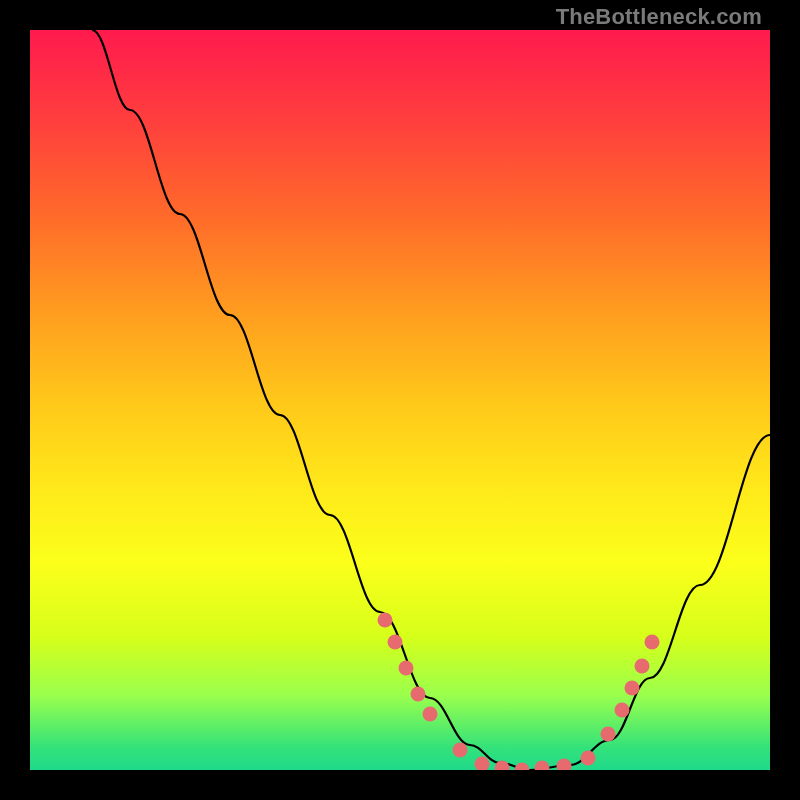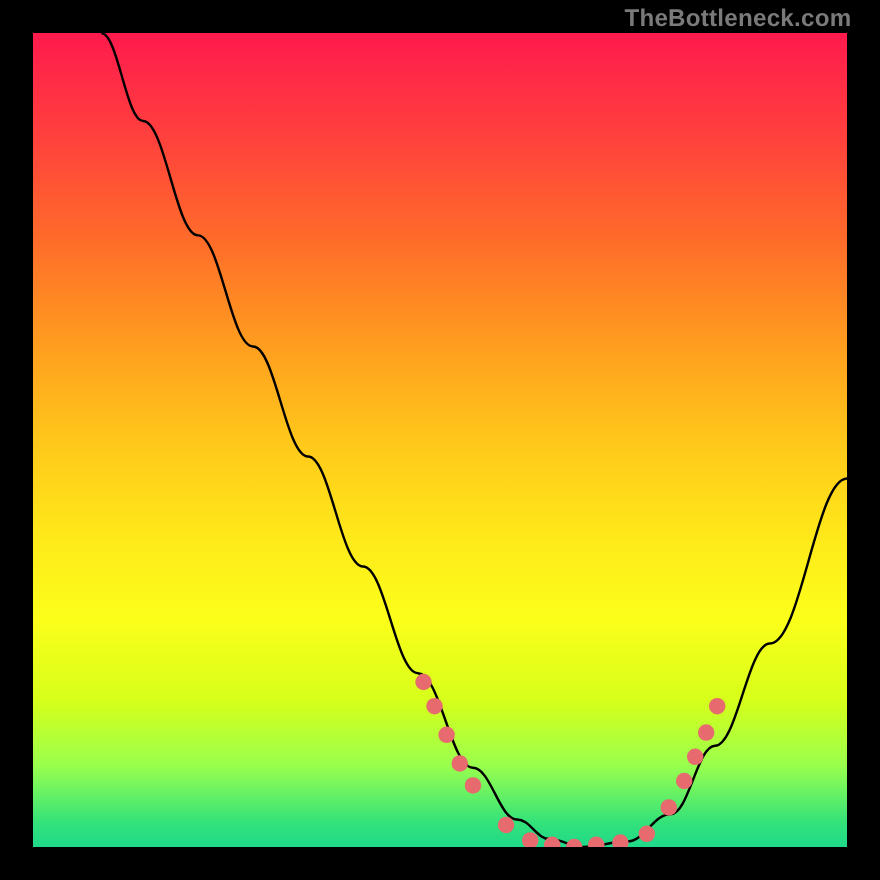--- a/index.html
+++ b/index.html
@@ -34,21 +34,21 @@
       #fbff1a 72%,
       #d6ff1a 82%,
       #99ff4d 90%,
       #33e27a 97%,
       #1fd98a 100%
     );
   }
   .watermark {
     position: absolute;
     top: 4px;
-    right: 26px;
+    right: 38px;
     color: #7a7a7a;
     font-size: 22px;
     font-weight: 600;
     letter-spacing: 0.2px;
     user-select: none;
   }
   svg.curve {
     position: absolute;
     left: 0;
     top: 0;

